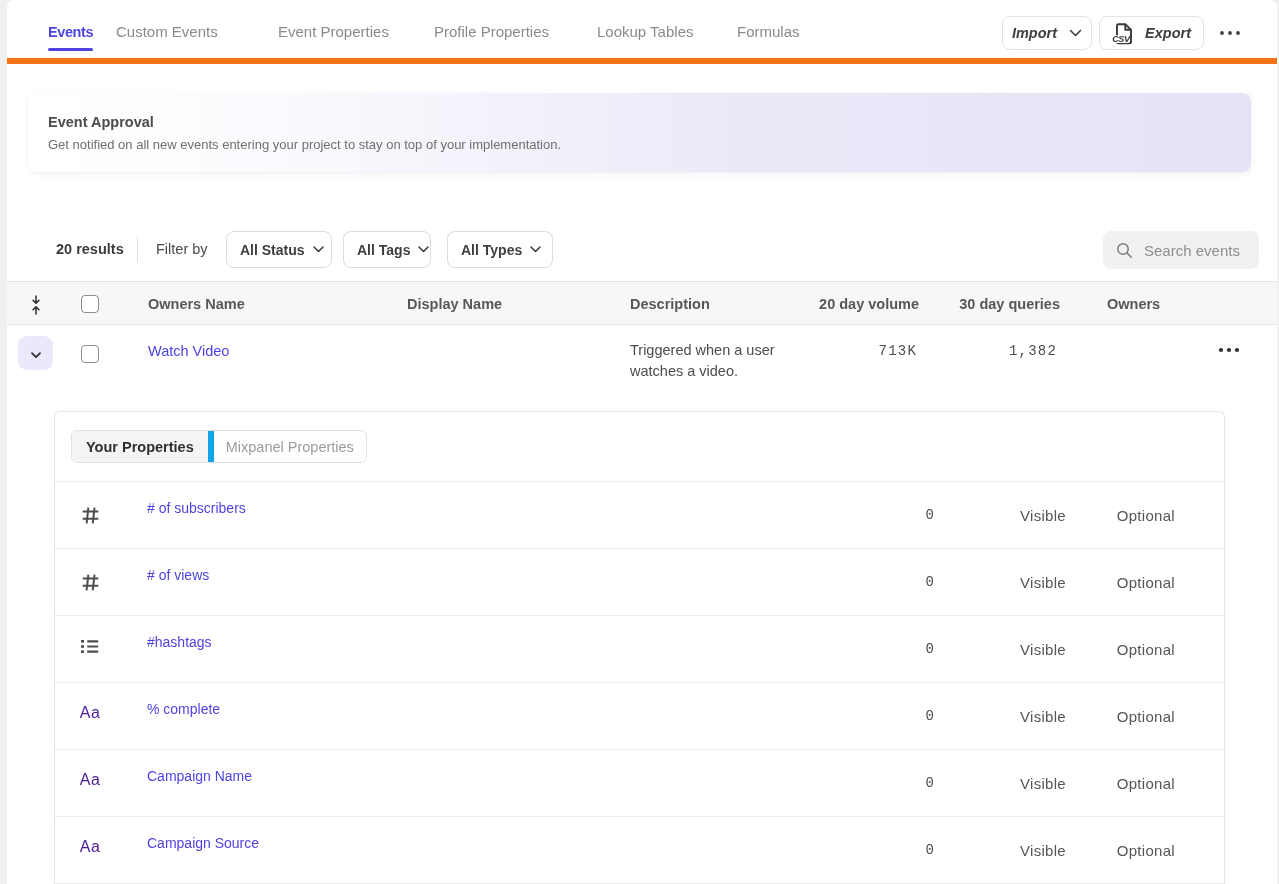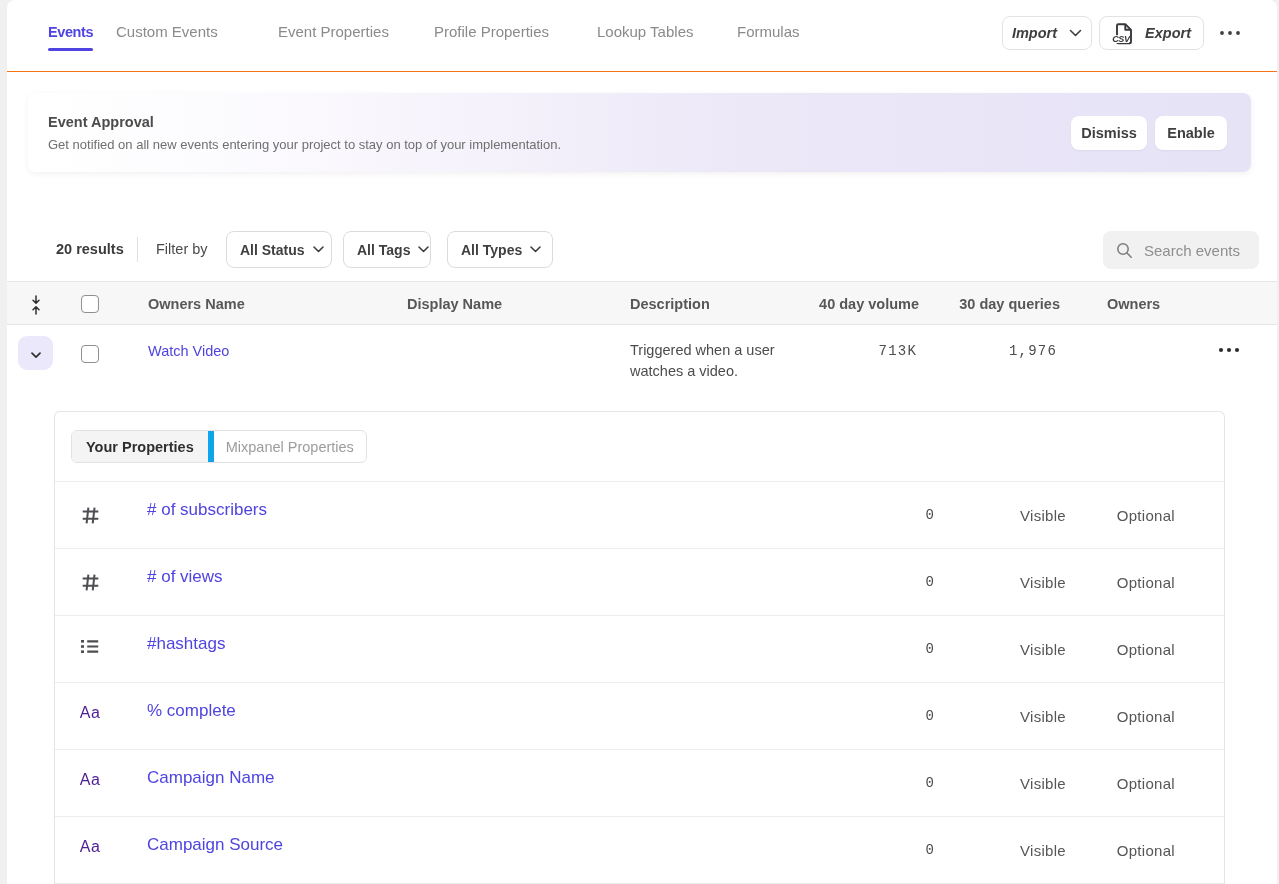--- a/index.html
+++ b/index.html
@@ -1,21 +1,21 @@
 <!DOCTYPE html>
 <html><head>
 <meta charset="utf-8">
 <style>
 * { margin:0; padding:0; box-sizing:border-box; }
 html,body { width:1279px; height:884px; overflow:hidden; }
 body { background:#f0f0f0; font-family:"Liberation Sans", sans-serif; color:#3f3f3f; }
 .card { position:absolute; left:7px; top:0; width:1270px; height:884px; background:#fff; border-radius:8px 8px 0 0; }
 
 
-.topbar { position:absolute; left:0; top:0; width:100%; height:72px; border-bottom:1px solid #f97316; }
+.topbar { position:absolute; left:0; top:0; width:100%; height:64px; border-bottom:6px solid #f97316; }
 .nav { position:absolute; left:0; top:0; height:64px; }
 .nav a { position:absolute; display:block; top:0; line-height:64px; font-size:15px; color:#8a8a8a; text-decoration:none; white-space:nowrap; }
 .nav a:nth-child(1){left:41px;} .nav a:nth-child(2){left:109px;} .nav a:nth-child(3){left:271px;} .nav a:nth-child(4){left:427px;} .nav a:nth-child(5){left:590px;} .nav a:nth-child(6){left:730px;}
 .nav a.active { color:#4f44e0; font-weight:bold; font-size:14.5px; letter-spacing:-0.4px; }
 .nav a.active::after { content:""; position:absolute; left:0; right:0; bottom:13px; height:3px; border-radius:2px; background:#4f44e0; }
 .actions { position:absolute; left:0; top:0; width:100%; height:64px; }
 .btn { position:absolute; top:16px; display:flex; align-items:center; justify-content:center; height:34px; white-space:nowrap; border:1px solid #e3e3e3; border-radius:8px; background:#fff; font-size:14.5px; font-weight:bold; color:#3f3f3f;font-style:italic; }
 #btn-import { left:995px; width:90px; }
 #btn-export { left:1092px; width:105px; }
 .dots3 { position:absolute; left:1212px; top:30px; }
@@ -70,21 +70,21 @@
 
 .panel { position:absolute; left:47px; top:411px; width:1171px; height:473px; border:1px solid #e5e5e5; border-bottom:none; border-radius:6px 6px 0 0; background:#fff; }
 .ptabs { position:relative; height:70px; border-bottom:1px solid #ececec; }
 .tabgroup { position:absolute; left:16px; top:18px; height:33px; display:flex; border:1px solid #e2e2e2; border-radius:6px; overflow:hidden; }
 .tabgroup .tg { display:flex; align-items:center; padding:0 14px; font-size:14.5px; white-space:nowrap; }
 .tg.on { background:#f4f4f4; color:#2f2f2f; font-weight:bold; border-right:6px solid #0ea5e9; }
 .tg.off { color:#9c9c9c; padding:0 12px; }
 .prow { position:relative; height:67px; border-bottom:1px solid #ececec; }
 .prow .ic { position:absolute; left:25px; top:0; width:20px; height:67px; display:flex; align-items:center; justify-content:center; color:#555; }
 .prow .aag { font-size:16px; color:#4c1d95; letter-spacing:0.5px; position:relative; top:-4px; }
-.prow .pname { position:absolute; left:92px; top:18px; font-size:17px; color:#4f44e0; }
+.prow .pname { position:absolute; left:92px; top:18px; font-size:14px; color:#4f44e0; }
 .prow .zero { position:absolute; top:25px; width:880px; text-align:right; }
 .prow .vis { position:absolute; top:25px; width:1011px; text-align:right; font-size:15px; letter-spacing:0.3px; color:#565656; }
 .prow .opt { position:absolute; top:25px; width:1120px; text-align:right; font-size:15px; letter-spacing:0.3px; color:#565656; }
 </style>
 </head>
 <body>
 <div class="card">
   <div class="topbar">
     <nav class="nav">
       <a class="active" href="#">Events</a>
@@ -108,24 +108,20 @@
           <circle cx="3" cy="3" r="1.9" fill="#3f3f3f"></circle>
           <circle cx="11" cy="3" r="1.9" fill="#3f3f3f"></circle>
           <circle cx="19" cy="3" r="1.9" fill="#3f3f3f"></circle>
         </svg>
     </div>
   </div>
 
   <div class="banner">
     <h3>Event Approval</h3>
     <p>Get notified on all new events entering your project to stay on top of your implementation.</p>
-    <div class="bbtns">
-      <div class="bbtn" id="b-dismiss">Dismiss</div>
-      <div class="bbtn" id="b-enable">Enable</div>
-    </div>
   </div>
 
   <div class="filters">
     <span class="results">20 results</span>
     <div class="vsep"></div>
     <span class="fby">Filter by</span>
     <div class="fbtn" id="f1">All Status<svg width="11" height="7" viewBox="0 0 11 7">
           <path d="M1 1l4.5 4.5L10 1" fill="none" stroke="#3f3f3f" stroke-width="1.6" stroke-linecap="round" stroke-linejoin="round"></path>
         </svg></div>
     <div class="fbtn" id="f2">All Tags<svg width="11" height="7" viewBox="0 0 11 7">
@@ -144,36 +140,36 @@
   </div>
 
   <div class="thead">
     <svg class="collapse-ic" width="12" height="20" viewBox="0 0 12 20">
         <path d="M6 1v7M3 5.2L6 8.2l3-3M6 19v-7M3 14.8L6 11.8l3 3" fill="none" stroke="#2f2f2f" stroke-width="1.5" stroke-linecap="round" stroke-linejoin="round"></path>
       </svg>
     <div class="cb"></div>
     <div class="col c-name">Owners Name</div>
     <div class="col c-disp">Display Name</div>
     <div class="col c-desc">Description</div>
-    <div class="col c-vol">40 day volume</div>
+    <div class="col c-vol">20 day volume</div>
     <div class="col c-q">30 day queries</div>
     <div class="col c-own">Owners</div>
   </div>
 
   <div class="trow">
     <div class="chev">
         <svg width="10" height="7" viewBox="0 0 10 7" style="margin-top:4px">
           <path d="M1 1.2l4 4 4-4" fill="none" stroke="#2f2f2f" stroke-width="1.7" stroke-linecap="round" stroke-linejoin="round"></path>
         </svg>
       </div>
     <div class="cb"></div>
     <div class="link">Watch Video</div>
     <div class="desc">Triggered when a user<br>watches a video.</div>
     <div class="vol mono">713K</div>
-    <div class="q mono">1,976</div>
+    <div class="q mono">1,382</div>
     <svg class="rowdots" width="22" height="6" viewBox="0 0 22 6">
         <circle cx="3" cy="3" r="2.1" fill="#2f2f2f"></circle>
         <circle cx="11" cy="3" r="2.1" fill="#2f2f2f"></circle>
         <circle cx="19" cy="3" r="2.1" fill="#2f2f2f"></circle>
       </svg>
   </div>
 
   <div class="panel">
     <div class="ptabs">
       <div class="tabgroup">

